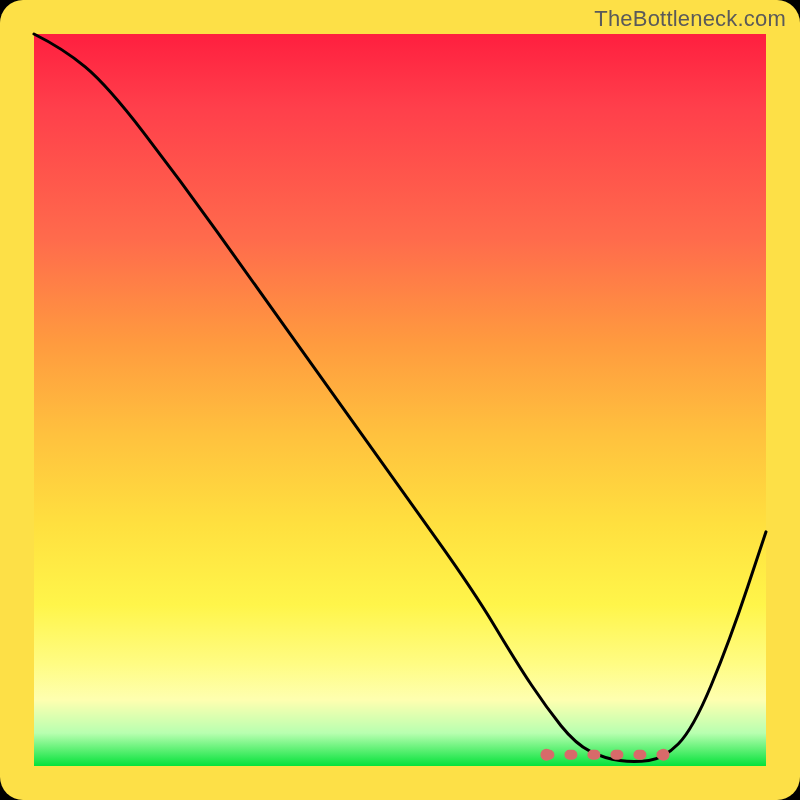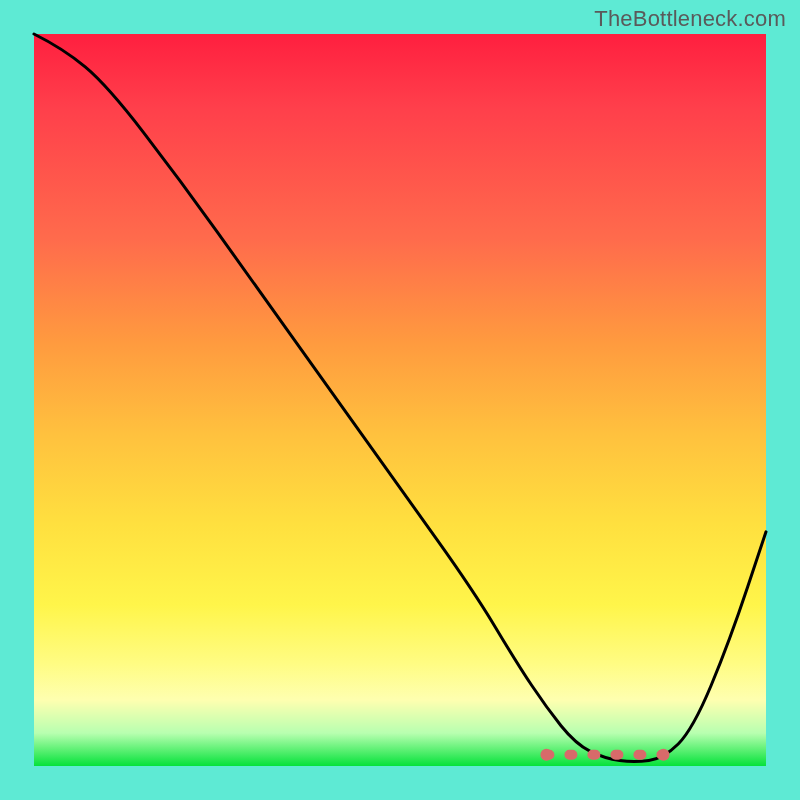--- a/index.html
+++ b/index.html
@@ -10,21 +10,22 @@
     background: #000;
     overflow: hidden;
     font-family: Arial, Helvetica, sans-serif;
   }
   .frame {
     position: absolute;
     left: 0;
     top: 0;
     width: 800px;
     height: 800px;
-    background: #5eead4;
+    background: #fde047;
+    border-radius: 23px;
   }
   .plot-area {
     position: absolute;
     left: 34px;
     top: 34px;
     width: 732px;
     height: 732px;
     
     background: linear-gradient(
       to bottom,

